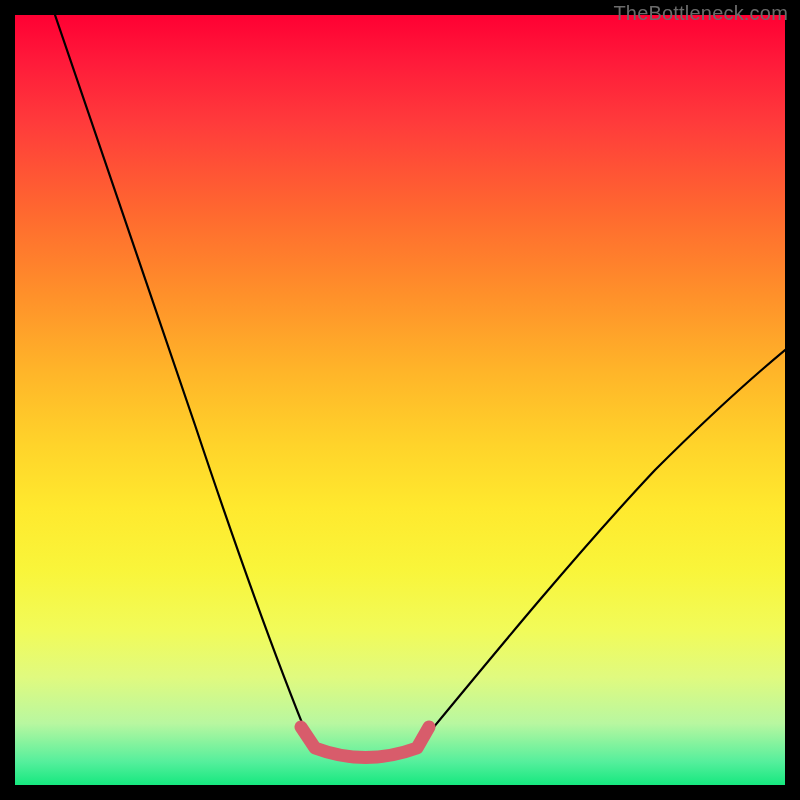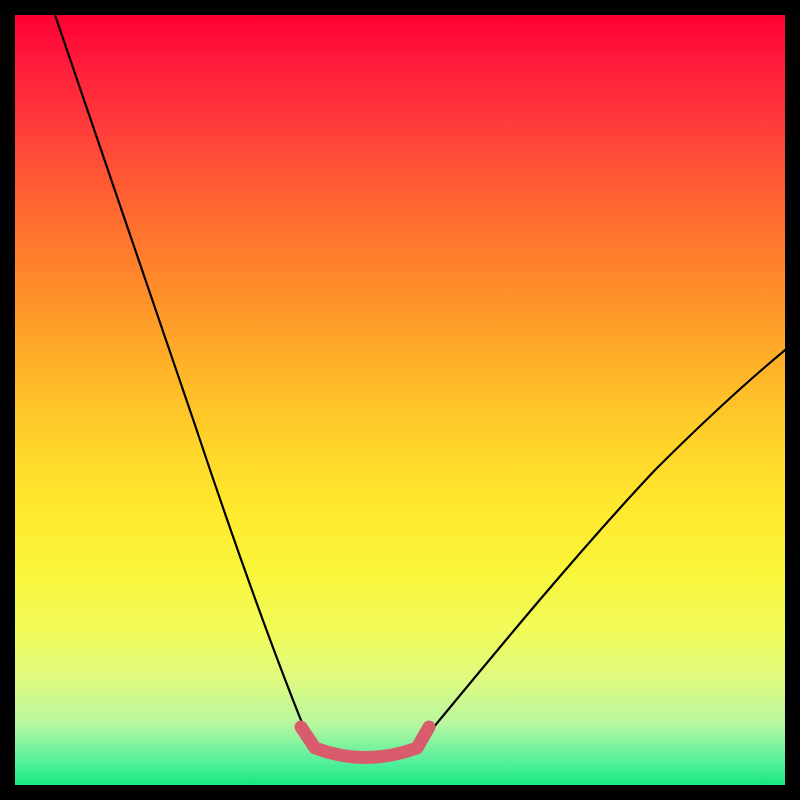--- a/index.html
+++ b/index.html
@@ -81,13 +81,14 @@
                C 695 400, 740 360, 770 335" fill="none" stroke="#000" stroke-width="2.2" stroke-linecap="round"></path>
 
       <path d="M 286 712
                L 300 733
                Q 350 752, 402 733
                L 414 712" fill="none" stroke="#d85c6b" stroke-width="13" stroke-linecap="round" stroke-linejoin="round"></path>
     </svg>
 
   </div>
 
+  <div class="watermark">TheBottleneck.com</div>
 </div>
 
 </body></html>

